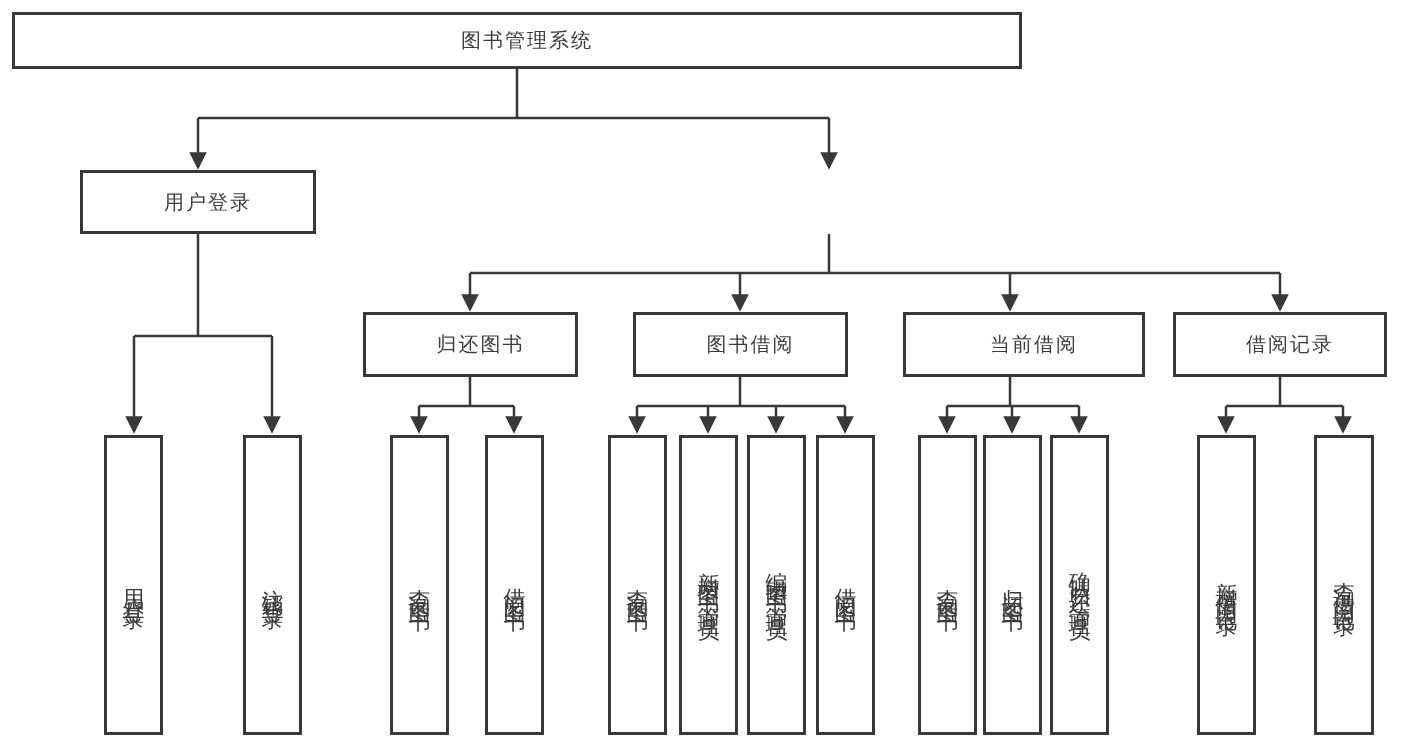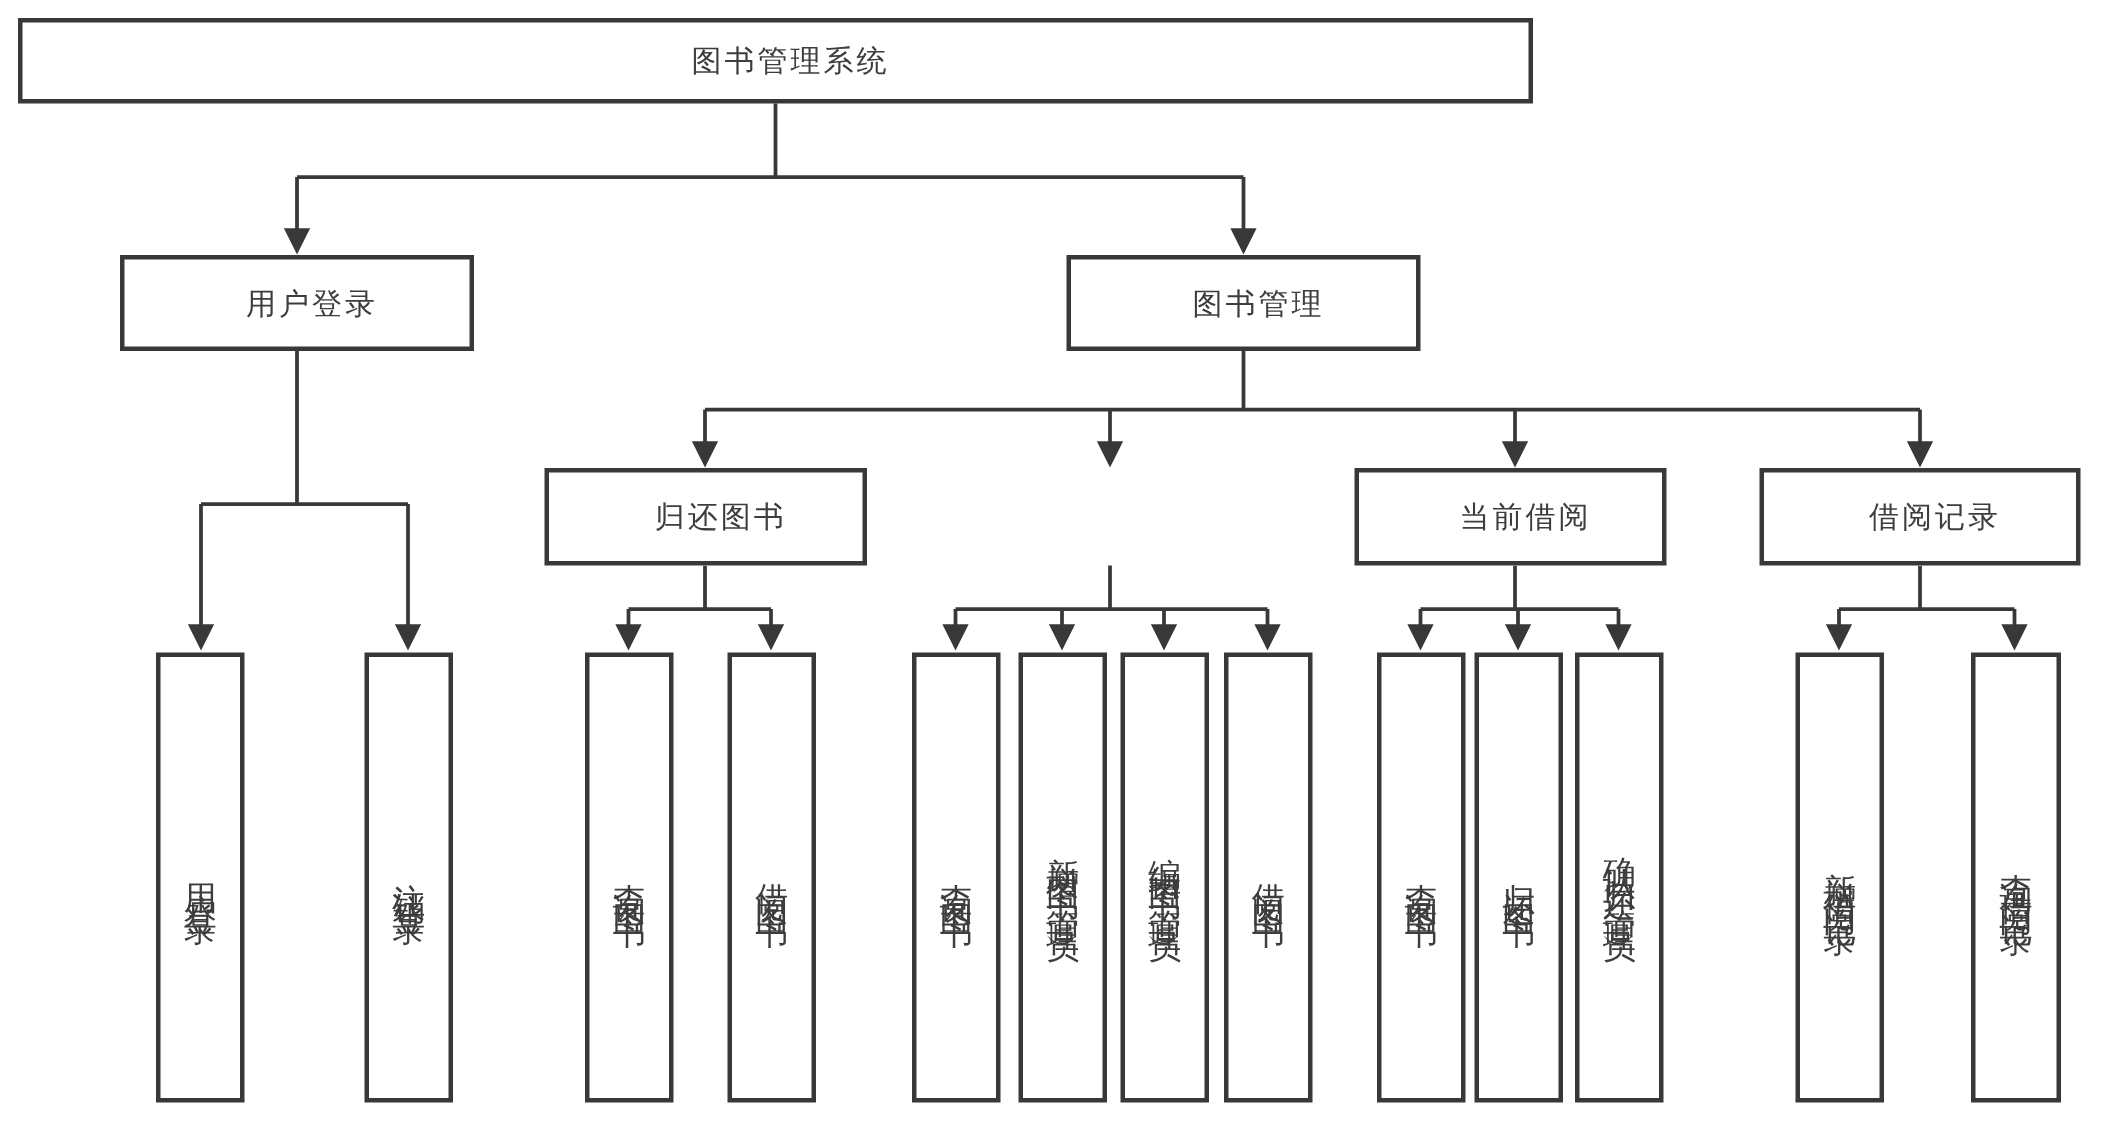--- a/index.html
+++ b/index.html
@@ -108,24 +108,24 @@
         <path d="M1226 406 H1343"></path>
         <path d="M1226 406 V431" marker-end="url(#arrow)"></path>
         <path d="M1343 406 V431" marker-end="url(#arrow)"></path>
       </g>
     </g>
   </svg>
 
   <div class="node" style="left:12px; top:12px; width:1010px; height:57px;">图书管理系统</div>
 
   <div class="node" style="left:80px; top:170px; width:236px; height:64px;">用户登录</div>
-  <div class="node" style="left:711px; top:170px; width:236px; height:64px;">图书管理</div>
 
   <div class="node" style="left:363px; top:312px; width:215px; height:65px;">归还图书</div>
-  <div class="node" style="left:903px; top:312px; width:208px; height:65px;">当前借阅</div>
+  <div class="node" style="left:633px; top:312px; width:215px; height:65px;">图书借阅</div>
+  <div class="node" style="left:903px; top:312px; width:242px; height:65px;">当前借阅</div>
   <div class="node" style="left:1173px; top:312px; width:214px; height:65px;">借阅记录</div>
 
   <div class="node vnode" style="left:104px; top:435px; width:59px; height:300px;">用户登录</div>
   <div class="node vnode" style="left:243px; top:435px; width:59px; height:300px;">注销登录</div>
 
   <div class="node vnode" style="left:390px; top:435px; width:59px; height:300px;">查询图书</div>
   <div class="node vnode" style="left:485px; top:435px; width:59px; height:300px;">借阅图书</div>
 
   <div class="node vnode" style="left:608px; top:435px; width:59px; height:300px;">查询图书</div>
   <div class="node vnode" style="left:679px; top:435px; width:59px; height:300px;">新增图书（管理员）</div>

